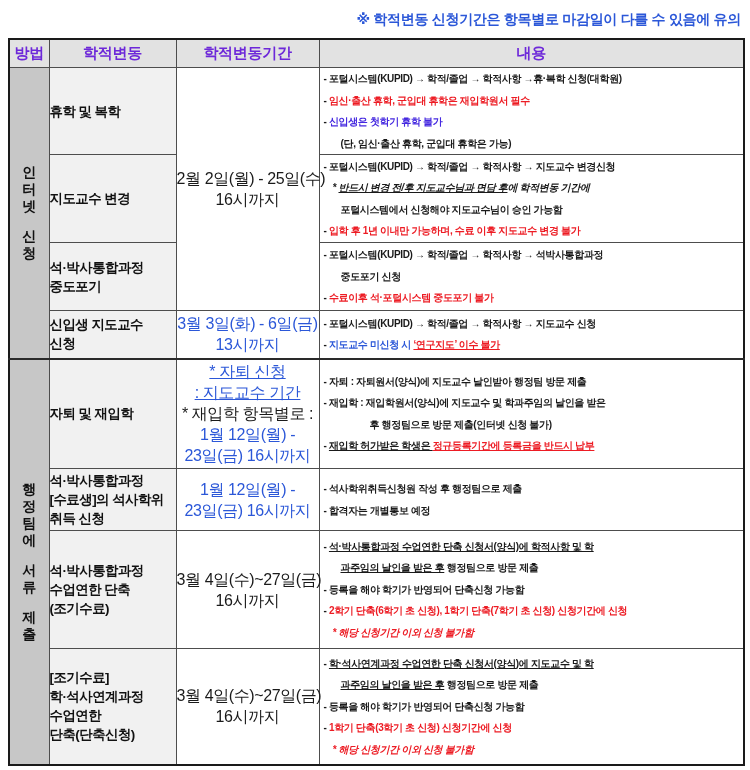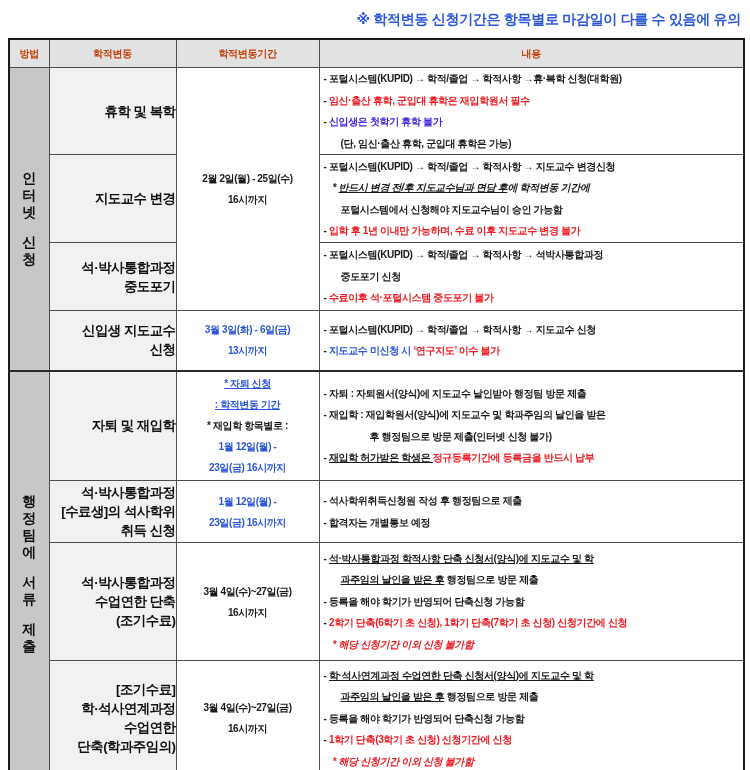--- a/index.html
+++ b/index.html
@@ -1,34 +1,34 @@
 <!DOCTYPE html>
 <html style="--blue: #2b57d8; --violet: #4529e0; --red: #ed1c24; --method-bg: #c7c7c7; --label-bg: #f1f1f1; --header-bg: #e2e2e2;"><head>
 <meta charset="utf-8">
 <style>
   html,body{margin:0;padding:0;background:#fff;}
   body{width:750px;height:770px;position:relative;font-family:"Liberation Sans","DejaVu Sans",sans-serif;overflow:hidden;}
   .notice{position:absolute;top:11px;right:9px;font-size:14px;font-weight:700;color:var(--blue);letter-spacing:-0.3px;}
   table.sched{position:absolute;top:38px;left:8px;width:735px;border-collapse:collapse;table-layout:fixed;border:2.5px solid #1a1a1a;}
   table.sched th,table.sched td{border:1.5px solid #4d4d4d;padding:0;vertical-align:middle;}
-  th.hcell{background:var(--header-bg);font-size:10px;font-weight:700;color:#c2410c;height:27px;text-align:center;letter-spacing:-0.3px;}
+  th.hcell{background:var(--header-bg);font-size:15px;font-weight:700;color:#6d28d9;height:27px;text-align:center;letter-spacing:-0.3px;}
   td.method{background:var(--method-bg);}
   .vert{display:flex;flex-direction:column;align-items:center;justify-content:center;height:100%;font-size:14px;font-weight:700;color:#111;line-height:17px;}
   .vgap{height:13px;}
-  td.label{background:var(--label-bg);text-align:right;margin-top:36px;}
+  td.label{background:var(--label-bg);text-align:left;margin-top:36px;}
   .label-line{font-size:13.4px;font-weight:700;color:#111;line-height:19px;letter-spacing:-0.5px;}
   td.period{background:#fff;text-align:center;}
-  .p-line{font-size:10px;font-weight:700;line-height:21px;letter-spacing:-0.4px;white-space:nowrap;}
+  .p-line{font-size:16px;font-weight:400;line-height:21px;letter-spacing:-0.4px;white-space:nowrap;}
   td.content{background:#fff;padding:3px 4px 3px 4px;}
   .c-line{font-size:10px;font-weight:700;line-height:21.5px;letter-spacing:-0.35px;white-space:nowrap;color:#1a1a1a;}
   .i0{padding-left:4px;}.i1{padding-left:13px;font-style:italic;}.i2{padding-left:21px;}.i3{padding-left:50px;}
   .s-k{color:#1a1a1a;}
   .s-ku{color:#1a1a1a;text-decoration:underline;}
   .s-r{color:var(--red);}
-  .s-ru{color:var(--red);}
+  .s-ru{color:var(--red);text-decoration:underline;}
   .s-b{color:var(--blue);}
   .s-bl{color:var(--blue);}
   .s-blu{color:var(--blue);text-decoration:underline;}
   .s-v{color:var(--violet);text-align:right;}
   tr.sec-start td{border-top:2px solid #2a2a2a;}
 </style>
 </head>
 <body>
 
 <div class="notice">※ 학적변동 신청기간은 항목별로 마감일이 다를 수 있음에 유의</div>
@@ -89,21 +89,21 @@
         <td class="label">
           <div class="label-line">석·박사통합과정</div>
           <div class="label-line">중도포기</div>
         </td>
         <td class="content">
           <div class="c-line i0"><span class="s-k">- 포털시스템(KUPID) → 학적/졸업 → 학적사항 → 석박사통합과정</span></div>
           <div class="c-line i2"><span class="s-k">중도포기 신청</span></div>
           <div class="c-line i0"><span class="s-k">- </span><span class="s-r">수료이후 석·포털시스템 중도포기 불가</span></div>
         </td>
       </tr>
-      <tr style="height: 60px;">
+      <tr style="height: 48px;">
         <td class="label">
           <div class="label-line">신입생 지도교수</div>
           <div class="label-line">신청</div>
         </td>
         <td class="period" rowspan="1">
           <div class="p-line"><span class="s-b">3월 3일(화) - 6일(금)</span></div>
           <div class="p-line"><span class="s-b">13시까지</span></div>
         </td>
         <td class="content">
           <div class="c-line i0"><span class="s-k">- 포털시스템(KUPID) → 학적/졸업 → 학적사항 → 지도교수 신청</span></div>
@@ -123,21 +123,21 @@
             <div class="vgap"></div>
             <div>제</div>
             <div>출</div>
           </div>
         </td>
         <td class="label">
           <div class="label-line">자퇴 및 재입학</div>
         </td>
         <td class="period" rowspan="1">
           <div class="p-line"><span class="s-blu">* 자퇴 신청 </span></div>
-          <div class="p-line"><span class="s-blu">: 학적변동 기간</span></div>
+          <div class="p-line"><span class="s-blu">: 지도교수 기간</span></div>
           <div class="p-line"><span class="s-k">* 재입학 항목별로 :</span></div>
           <div class="p-line"><span class="s-b">1월 12일(월) -</span></div>
           <div class="p-line"><span class="s-b">23일(금) 16시까지</span></div>
         </td>
         <td class="content">
           <div class="c-line i0"><span class="s-k">- 자퇴 : 자퇴원서(양식)에 지도교수 날인받아 행정팀 방문 제출</span></div>
           <div class="c-line i0"><span class="s-k">- 재입학 : 재입학원서(양식)에 지도교수 및 학과주임의 날인을 받은</span></div>
           <div class="c-line i3"><span class="s-k">후 행정팀으로 방문 제출(인터넷 신청 불가)</span></div>
           <div class="c-line i0"><span class="s-k">- </span><span class="s-ku">재입학 허가받은 학생은 </span><span class="s-ru">정규등록기간에 등록금을 반드시 납부</span></div>
         </td>
@@ -161,33 +161,33 @@
         <td class="label">
           <div class="label-line">석·박사통합과정</div>
           <div class="label-line">수업연한 단축</div>
           <div class="label-line">(조기수료)</div>
         </td>
         <td class="period" rowspan="1">
           <div class="p-line"><span class="s-k">3월 4일(수)~27일(금)</span></div>
           <div class="p-line"><span class="s-k">16시까지</span></div>
         </td>
         <td class="content">
-          <div class="c-line i0"><span class="s-k">- </span><span class="s-ku">석·박사통합과정 학적사항 단축 신청서(양식)에 지도교수 및 학</span></div>
+          <div class="c-line i0"><span class="s-k">- </span><span class="s-ku">석·박사통합과정 수업연한 단축 신청서(양식)에 학적사항 및 학</span></div>
           <div class="c-line i2"><span class="s-ku">과주임의 날인을 받은 후</span><span class="s-k"> 행정팀으로 방문 제출</span></div>
           <div class="c-line i0"><span class="s-k">- 등록을 해야 학기가 반영되어 단축신청 가능함</span></div>
           <div class="c-line i0"><span class="s-k">- </span><span class="s-r">2학기 단축(6학기 초 신청), 1학기 단축(7학기 초 신청) 신청기간에 신청</span></div>
           <div class="c-line i1"><span class="s-r">* 해당 신청기간 이외 신청 불가함</span></div>
         </td>
       </tr>
       <tr style="height: 116px;">
         <td class="label">
           <div class="label-line">[조기수료]</div>
           <div class="label-line">학·석사연계과정</div>
           <div class="label-line">수업연한</div>
-          <div class="label-line">단축(학과주임의)</div>
+          <div class="label-line">단축(단축신청)</div>
         </td>
         <td class="period" rowspan="1">
           <div class="p-line"><span class="s-k">3월 4일(수)~27일(금)</span></div>
           <div class="p-line"><span class="s-k">16시까지</span></div>
         </td>
         <td class="content">
           <div class="c-line i0"><span class="s-k">- </span><span class="s-ku">학·석사연계과정 수업연한 단축 신청서(양식)에 지도교수 및 학</span></div>
           <div class="c-line i2"><span class="s-ku">과주임의 날인을 받은 후</span><span class="s-k"> 행정팀으로 방문 제출</span></div>
           <div class="c-line i0"><span class="s-k">- 등록을 해야 학기가 반영되어 단축신청 가능함</span></div>
           <div class="c-line i0"><span class="s-k">- </span><span class="s-r">1학기 단축(3학기 초 신청) 신청기간에 신청</span></div>

